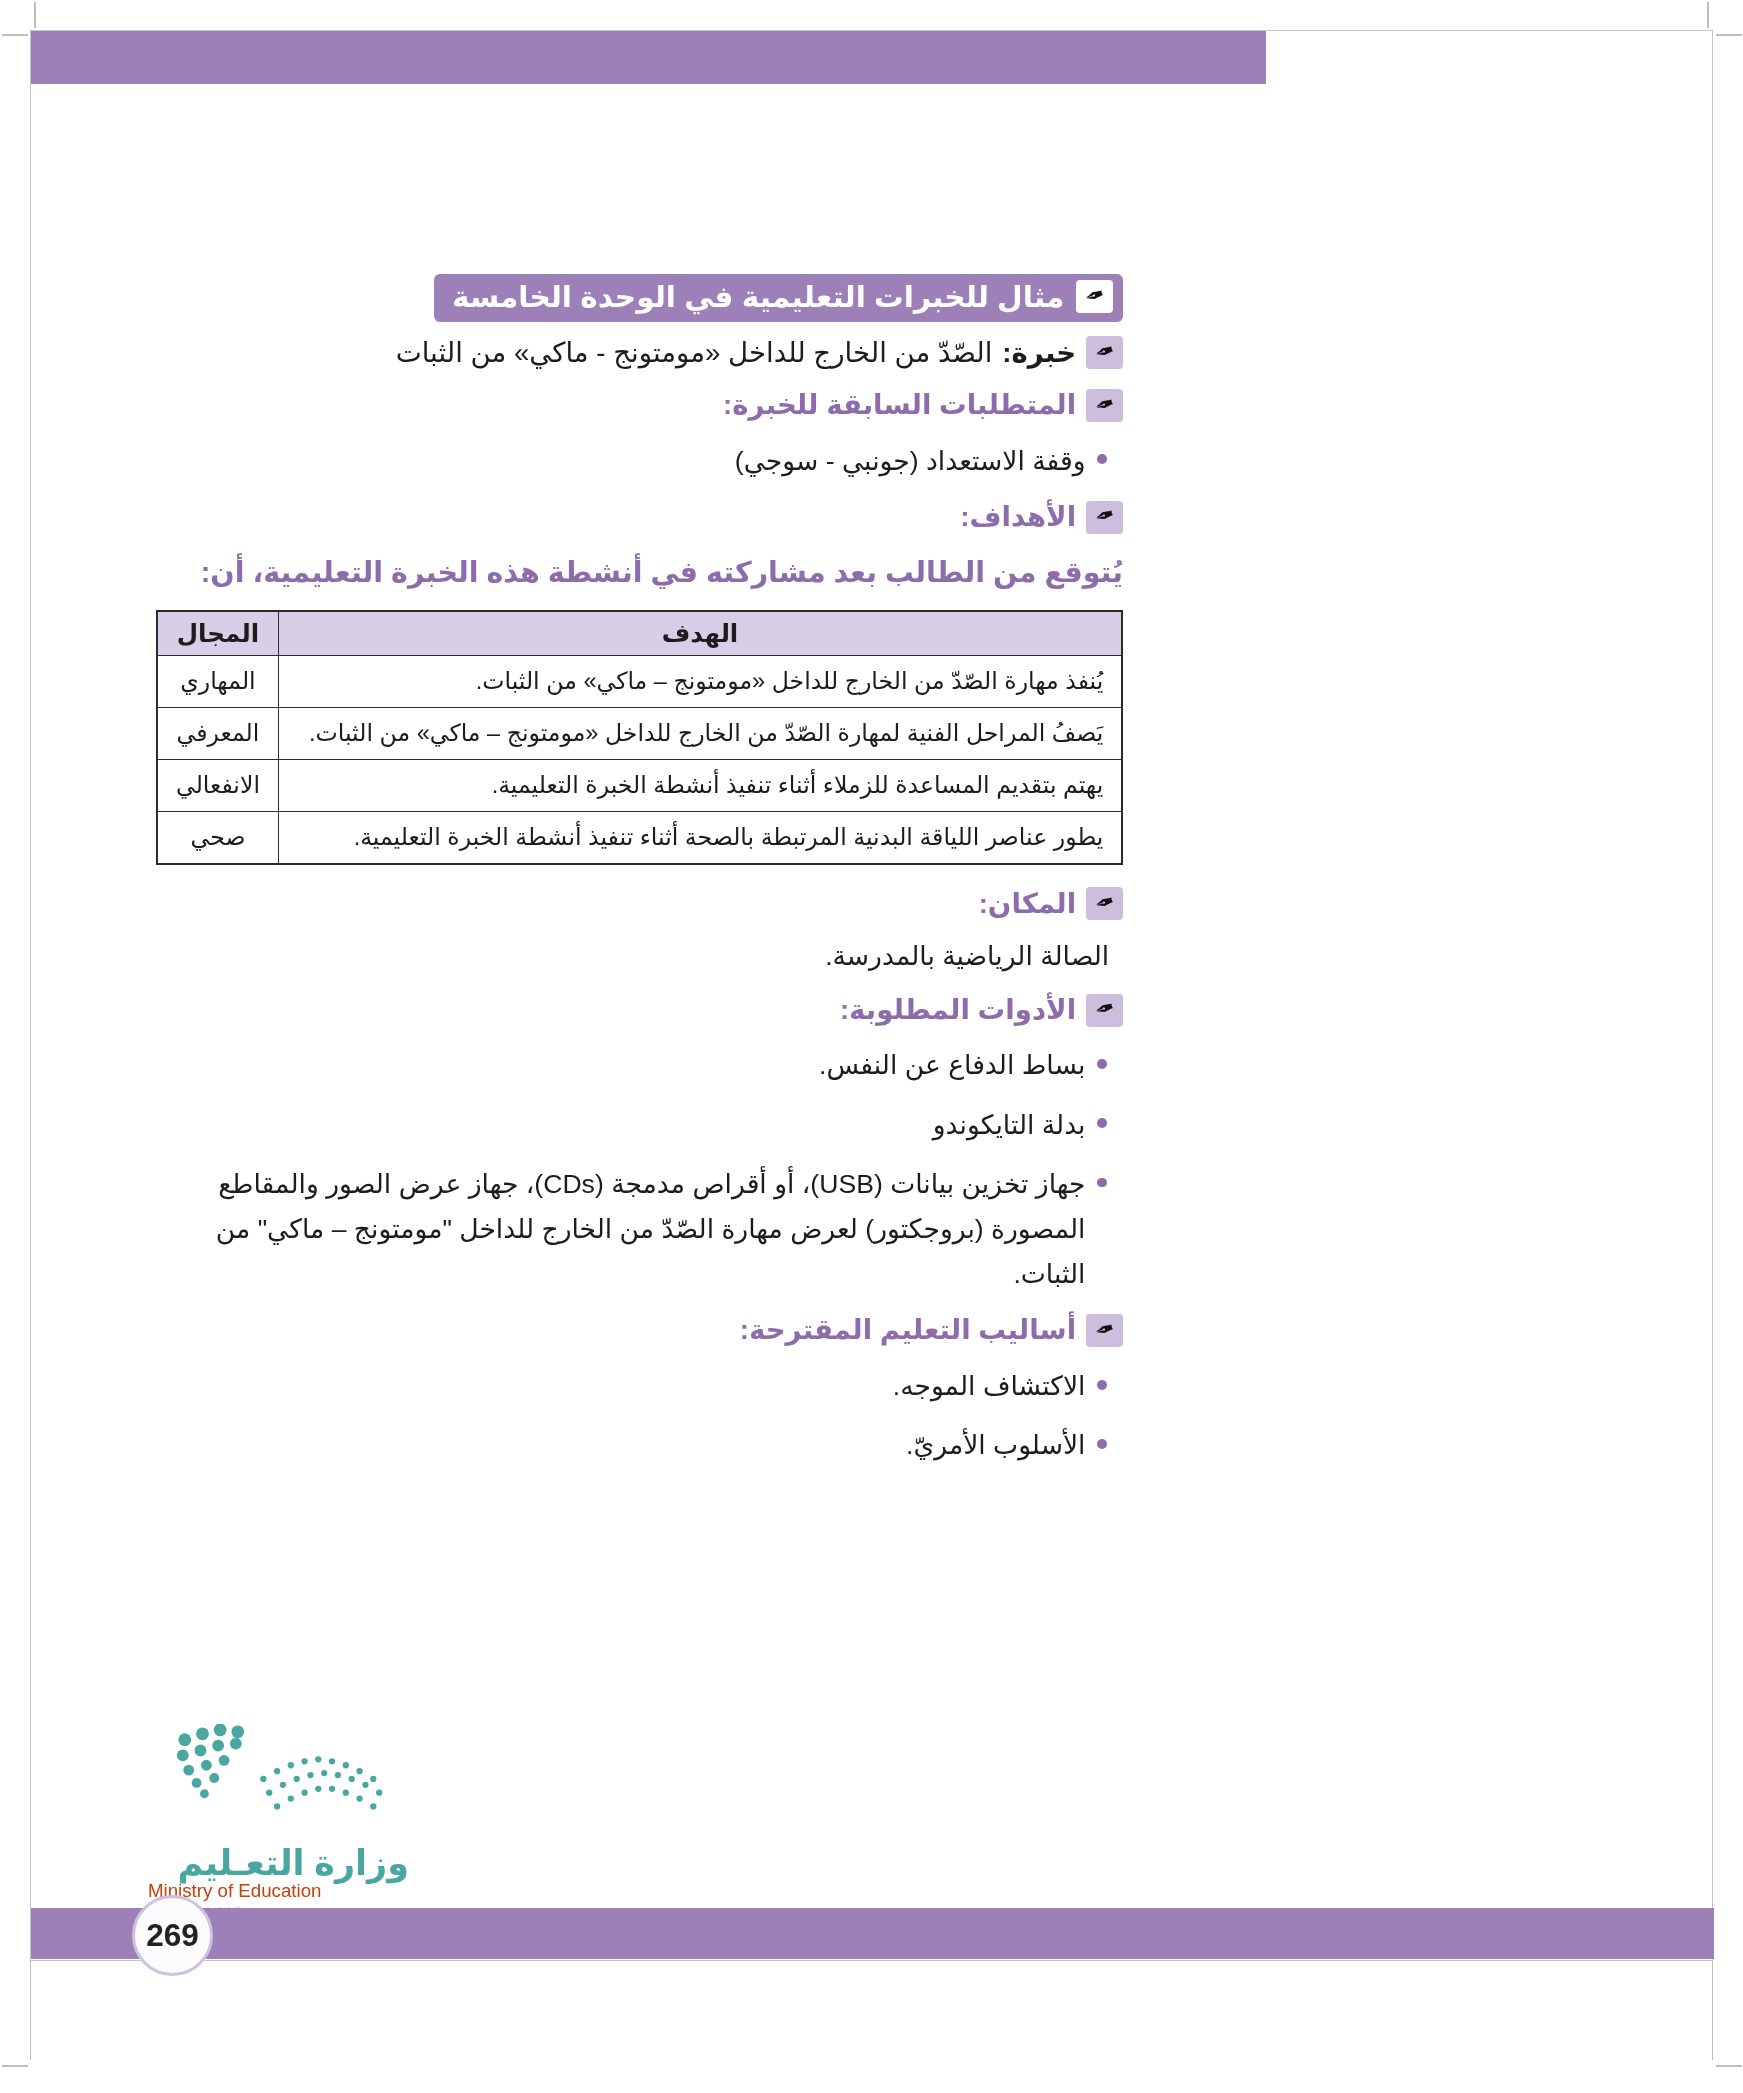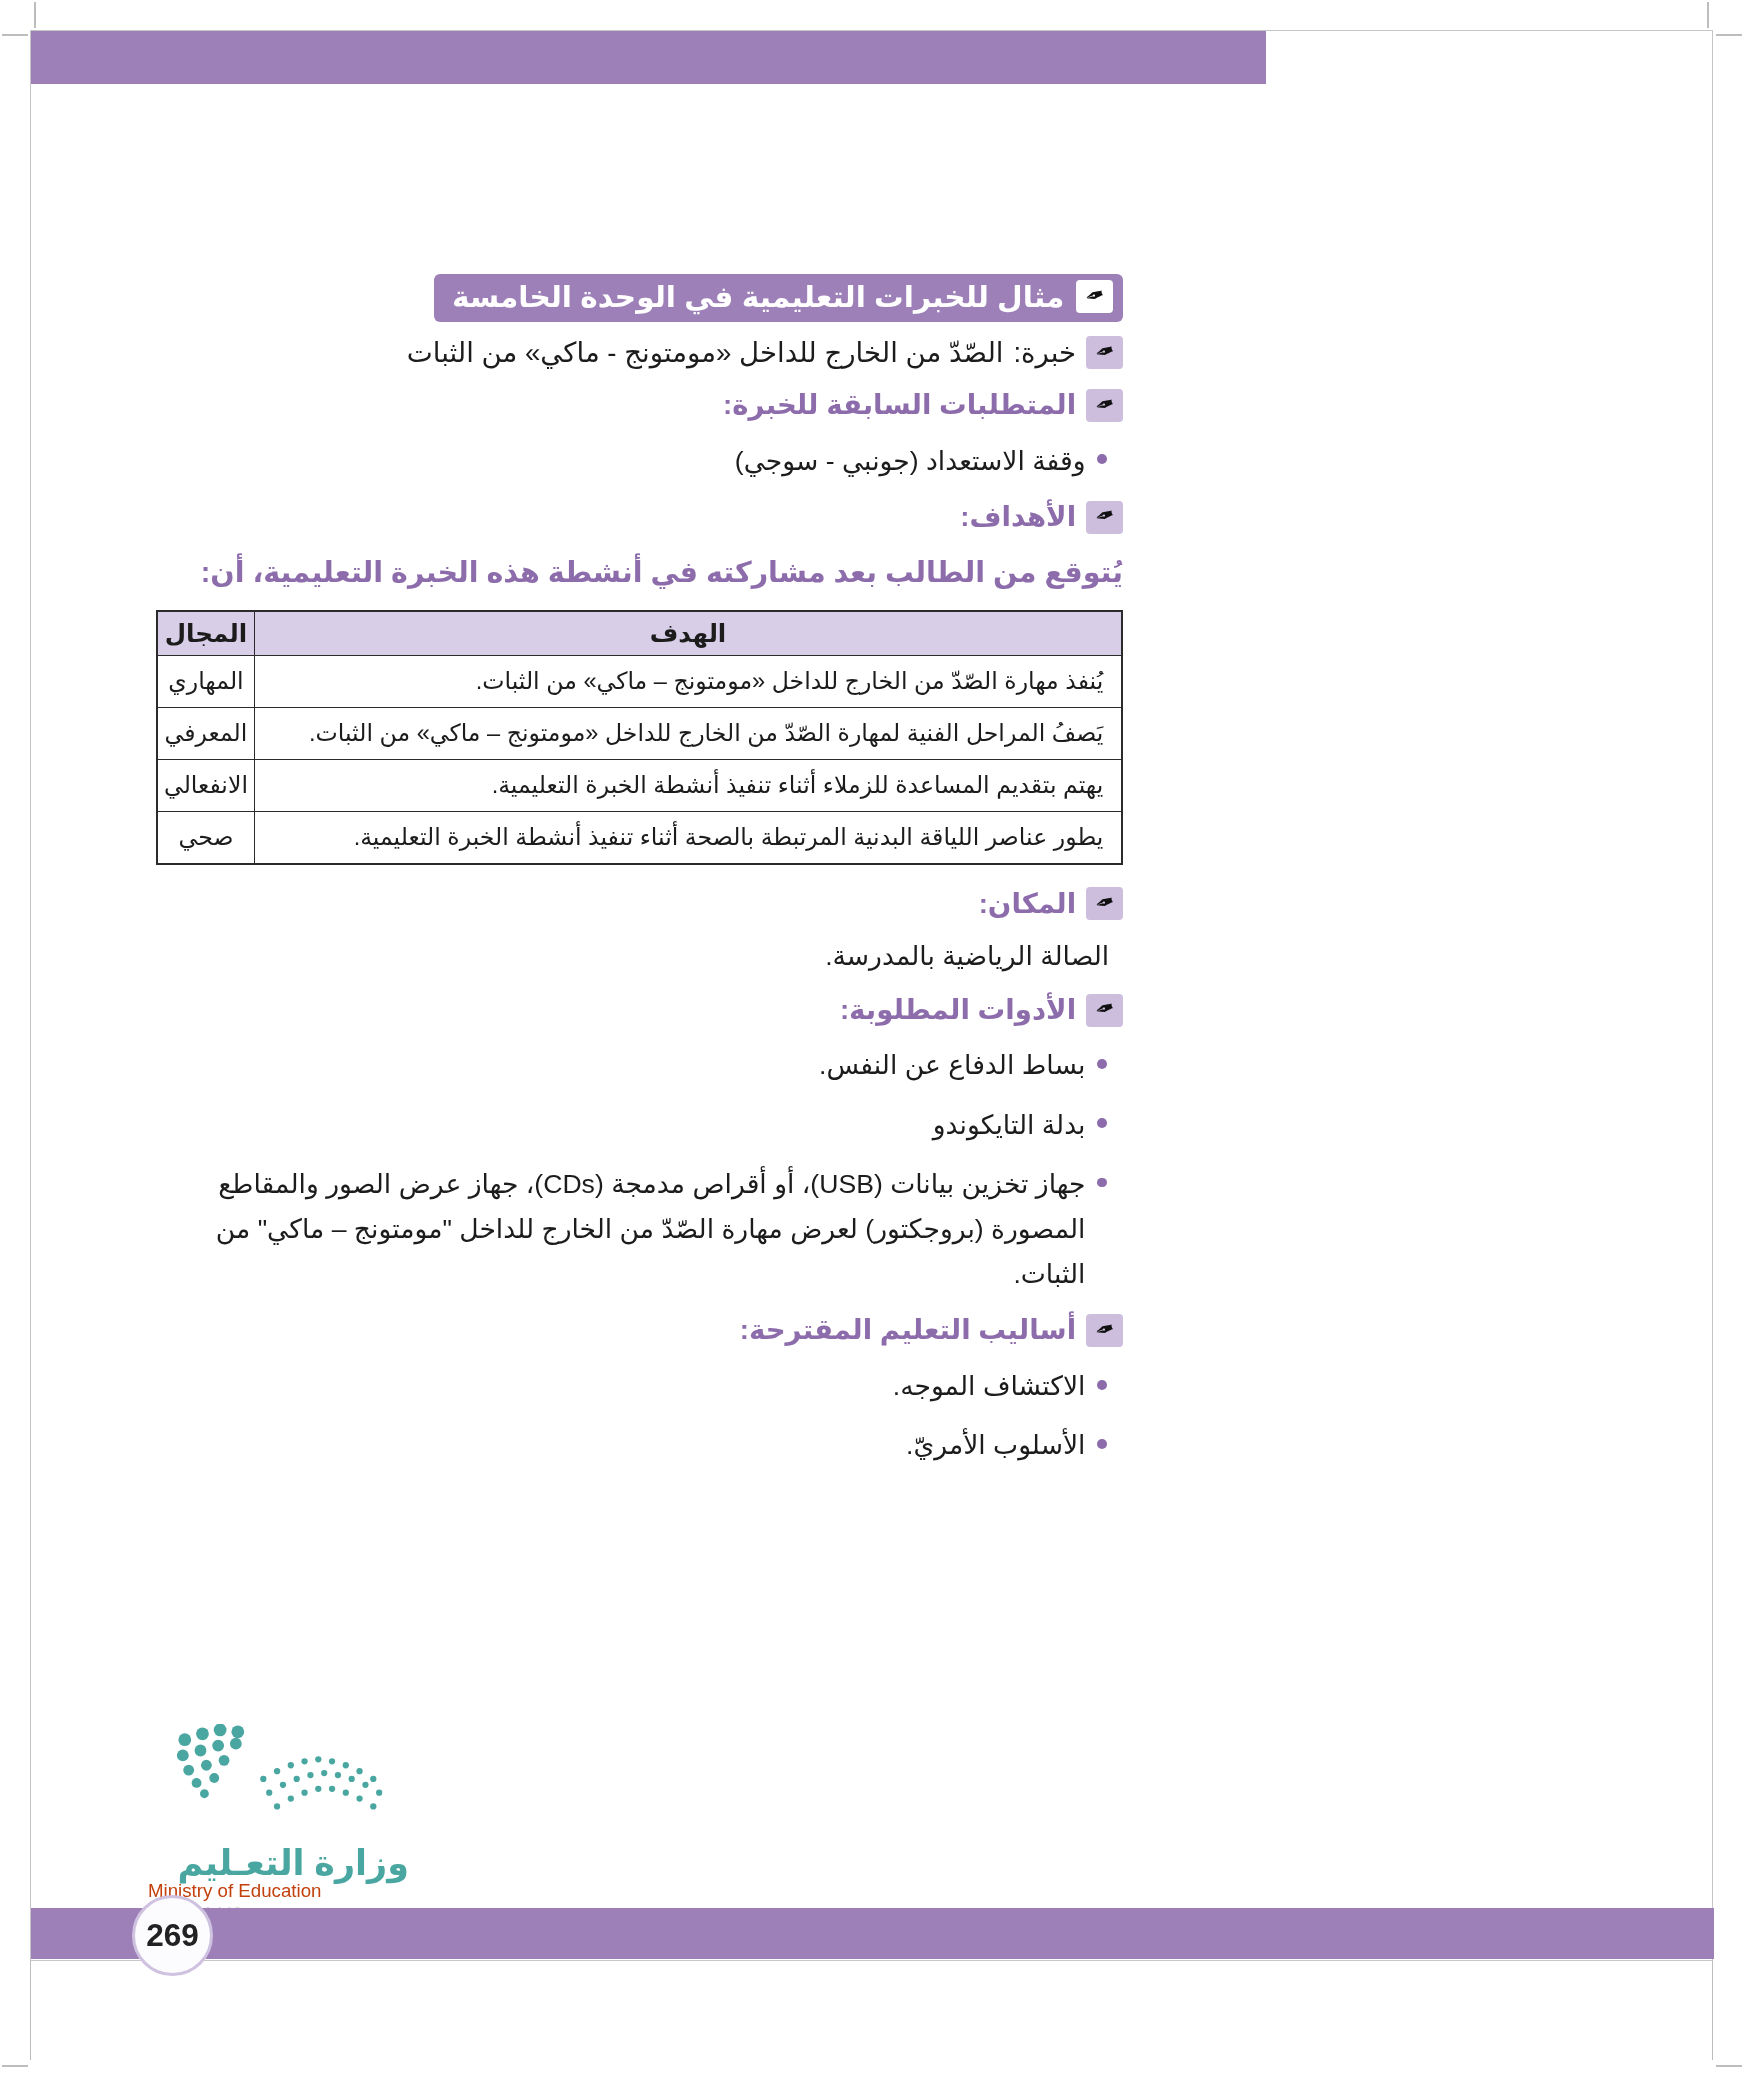--- a/index.html
+++ b/index.html
@@ -30,21 +30,21 @@
     display:inline-flex;align-items:center;justify-content:center;
     width:37px;height:33px;border-radius:3.9px;flex:0 0 auto;
     background:var(--lavender-badge,#cdbede);
   }
   .pen-badge.on-white{background:#ffffff;}
   .pen-glyph{
     font-size:23.6px;color:#111;display:inline-block;
     transform:scaleX(-1) rotate(18deg);line-height:1;
   }
   .exp-row{display:flex;align-items:center;gap:9.9px;font-size:27.6px;margin:11.8px 0;line-height:1.4;}
-  .exp-label{font-weight:normal;}
+  .exp-label{font-weight:bold;}
   .heading{
     display:flex;align-items:center;gap:9.9px;
     color:var(--purple-heading,#8d6cab);font-weight:bold;font-size:27.6px;
     margin:13.8px 0;line-height:1.4;
   }
   .bullet-row{display:flex;align-items:flex-start;gap:11.8px;padding-right:15.8px;font-size:26.6px;margin:14px 0;line-height:1.7;}
   .bullet-dot{
     width:9.9px;height:9.9px;border-radius:50%;flex:0 0 auto;margin-top:15.8px;
     background:var(--purple-heading,#9d80b8);
   }
@@ -59,21 +59,21 @@
     border:2px solid var(--table-border,#2b2b2b);
   }
   table.goals th,table.goals td{
     border:1.5px solid var(--table-border,#2b2b2b);
   }
   table.goals th{
     background:var(--table-header-bg,#d9cee8);
     font-size:24.6px;font-weight:bold;height:41px;text-align:center;
   }
   td.goal-cell{height:51px;font-size:23.6px;text-align:right;padding:0 17.7px;}
-  td.domain-cell{height:51px;font-size:23.6px;text-align:center;padding:0 6px;}
+  td.domain-cell{height:51px;font-size:23.6px;text-align:center;padding:0 18px;}
   
   .footer-band{
     position:absolute;left:30.5px;top:1908px;width:1683px;height:51px;
     background:var(--purple-band,#9d80b8);z-index:1;
   }
   .logo-block{position:absolute;left:94px;top:1724px;width:315px;z-index:0;}
   .logo-dots{display:block;}
   .ministry-ar{
     color:var(--teal-logo,#4aa6a0);font-weight:bold;font-size:35px;
     letter-spacing:1px;margin-top:11px;direction:rtl;text-align:right;width:256px;

